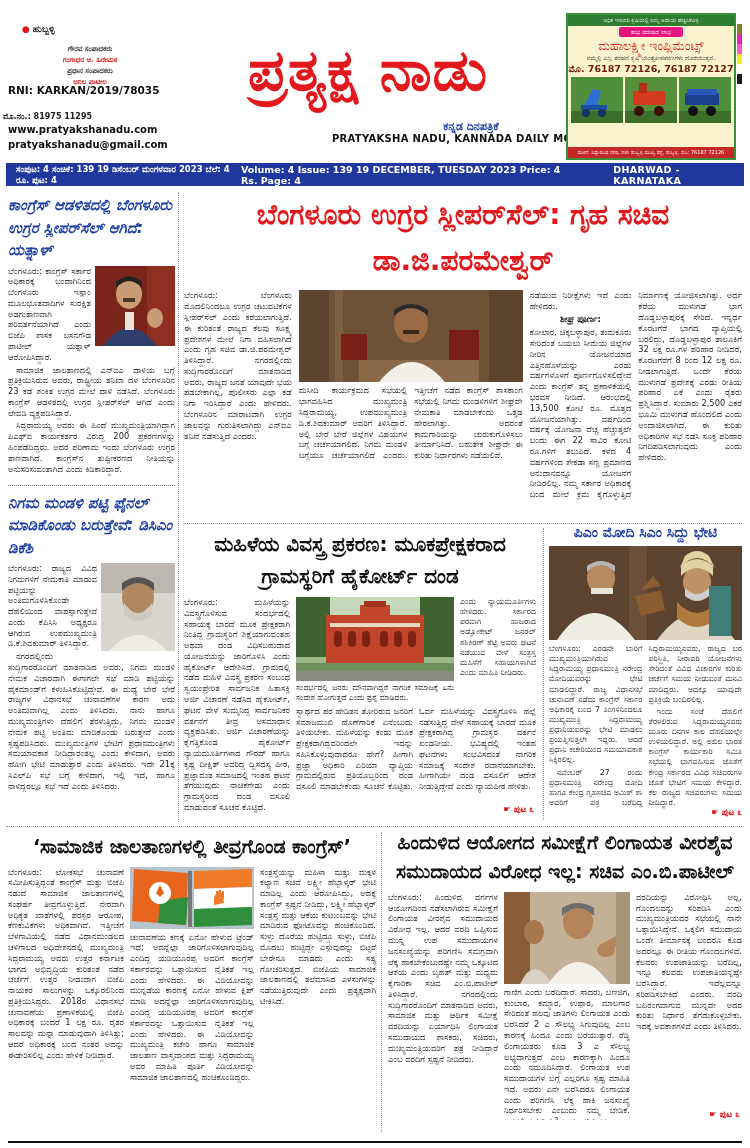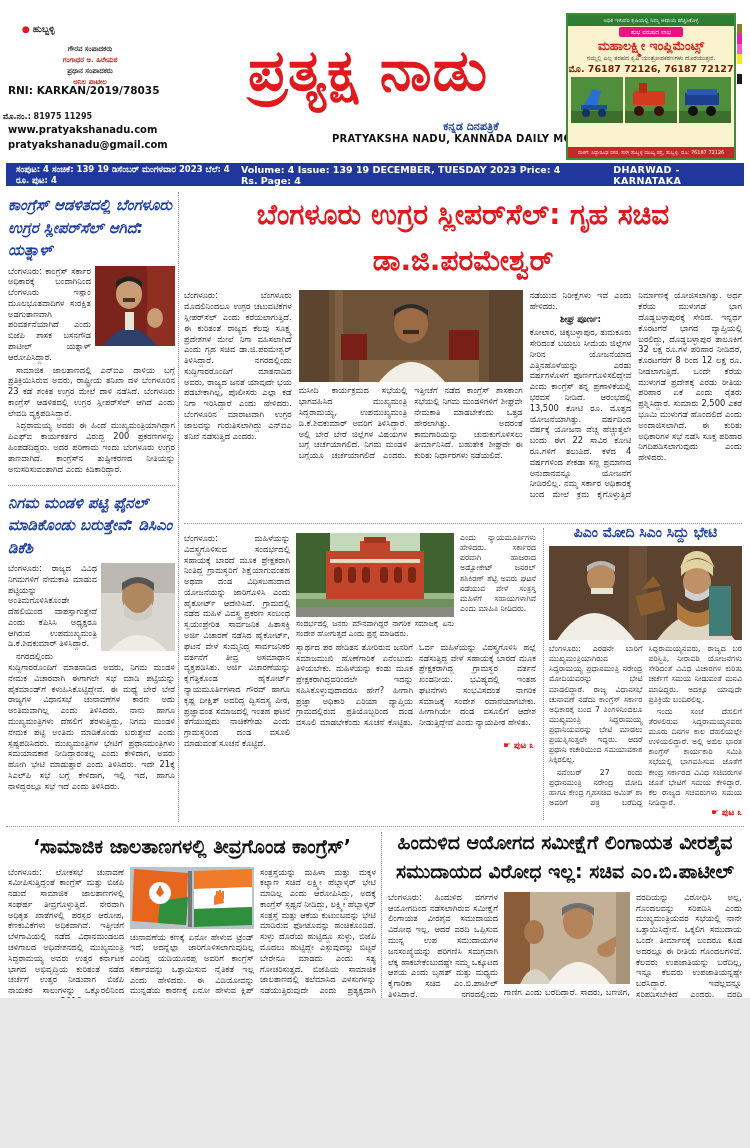--- a/index.html
+++ b/index.html
@@ -1,18 +1,18 @@
 <!DOCTYPE html>
 <html><head>
 <meta charset="utf-8">
 <style>
   * { margin:0; padding:0; box-sizing:border-box; }
   html,body { background:#e8e8e8; }
   #page {
-    position:relative; width:750px; height:998px; margin:0 auto;
+    position:relative; width:750px; height:1148px; margin:0 auto;
     background:#ffffff; overflow:hidden;
     font-family:"DejaVu Sans","Liberation Sans",sans-serif; color:#1a1a1a;
   }
   
   .city { position:absolute; left:22px; top:24px; font-size:9px; font-weight:bold; color:#222; }
   .city .dot { color:#e2191c; margin-right:3px; }
   .editors { position:absolute; left:26px; top:44px; width:128px; text-align:center; font-size:7px; line-height:1.55; }
   .editors .role { color:#333; font-weight:bold; }
   .editors .ename { color:#d61a1a; font-weight:bold; }
   .rni   { position:absolute; left:8px;  top:84px;  font-size:10.5px; font-weight:bold; color:#111; }
@@ -25,21 +25,21 @@
     font-size:57px; font-weight:bold; color:#e2191c; letter-spacing:1px; white-space:nowrap;
   }
   .mast-sub { position:absolute; left:330px; top:120px; width:282px; text-align:center; }
   .mast-sub .kn { font-size:11px; font-weight:bold; color:#1e3fa0; }
   .mast-sub .en { font-size:10px; font-weight:bold; color:#111; letter-spacing:.3px; }
   
   .ad { position:absolute; left:566px; top:13px; width:170px; height:147px;
         border:2px solid #3a8f3a; background:#fbf3cd; display:flex; flex-direction:column; }
   .ad .strip1 { background:#2e7d32; color:#fff; font-size:5.5px; text-align:center; padding:2px 1px; }
   .ad .ribbon { align-self:center; background:#e5147e; color:#fff; font-size:6px; padding:1px 12px; margin-top:1px; border-radius:2px; }
-  .ad .atitle { text-align:center; font-size:12.5px; font-weight:bold; color:#d81a1a; margin-top:1px; }
+  .ad .atitle { text-align:center; font-size:12.5px; font-weight:normal; color:#d81a1a; margin-top:1px; }
   .ad .atag { text-align:center; font-size:6.2px; color:#333; padding:0 3px; }
   .ad .aphone { text-align:center; font-size:9.5px; font-weight:bold; color:#6b1d00; margin-top:1px; }
   .ad .imgs { display:flex; gap:2px; padding:2px 3px; }
   .ad .imgs svg { display:block; }
   .ad .strip2 { margin-top:auto; background:#c62828; color:#fff; font-size:5px; text-align:center; padding:2px 1px; }
   .colorbar { position:absolute; left:737px; top:24px; width:5px; }
   .colorbar div { width:5px; height:10px; }
   
   .bar { position:absolute; left:6px; right:6px; top:163px; height:23px; background:#20389e;
          display:flex; align-items:center; justify-content:space-between; padding:0 10px; color:#fff; }
@@ -248,20 +248,21 @@
           <div class="subhead">ಶೀಘ್ರ ಪೂರ್ಣ:</div>
           <div>ಕೋಲಾರ, ಚಿಕ್ಕಬಳ್ಳಾಪುರ, ತುಮಕೂರು ಸೇರಿದಂತೆ ಬಯಲು ಸೀಮೆಯ ಜಿಲ್ಲೆಗಳ ನೀರಿನ ಯೋಜನೆಯಾದ ಎತ್ತಿನಹೊಳೆಯನ್ನು ಎರಡು ವರ್ಷಗಳೊಳಗೆ ಪೂರ್ಣಗೊಳಿಸಲಿದ್ದೇವೆ ಎಂದು ಕಾಂಗ್ರೆಸ್ ತನ್ನ ಪ್ರಣಾಳಿಕೆಯಲ್ಲಿ ಭರವಸೆ ನೀಡಿದೆ. ಆರಂಭದಲ್ಲಿ 13,500 ಕೋಟಿ ರೂ. ಮೊತ್ತದ ಯೋಜನೆಯಾಗಿತ್ತು. ವರ್ಷದಿಂದ ವರ್ಷಕ್ಕೆ ಯೋಜನಾ ವೆಚ್ಚ ಹೆಚ್ಚುತ್ತಲೇ ಬಂದು ಈಗ 22 ಸಾವಿರ ಕೋಟಿ ರೂ.ಗಳಿಗೆ ತಲುಪಿದೆ. ಕಳೆದ 4 ವರ್ಷಗಳಿಂದ ಶೇಕಡಾ ಸಣ್ಣ ಪ್ರಮಾಣದ ಅನುದಾನವನ್ನೂ ಯೋಜನೆಗೆ ನೀಡಿರಲಿಲ್ಲ. ನಮ್ಮ ಸರ್ಕಾರ ಅಧಿಕಾರಕ್ಕೆ ಬಂದ ಮೇಲೆ ಕ್ರಮ ಕೈಗೊಳ್ಳುತ್ತಿದೆ ಎಂದು ತಿಳಿಸಿದರು.</div>
         </div>
         <div class="ms-c5">ನಿರ್ಮಾಣಕ್ಕೆ ಯೋಜಿಸಲಾಗಿತ್ತು. ಅರ್ಧ ಕೆರೆಯ ಮುಳುಗಡೆ ಭಾಗ ದೊಡ್ಡಬಳ್ಳಾಪುರಕ್ಕೆ ಸೇರಿದೆ. ಇನ್ನರ್ಧ ಕೊರಟಗೆರೆ ಭಾಗದ ವ್ಯಾಪ್ತಿಯಲ್ಲಿ ಬರಲಿದ್ದು, ದೊಡ್ಡಬಳ್ಳಾಪುರ ತಾಲೂಕಿಗೆ 32 ಲಕ್ಷ ರೂ.ಗಳ ಪರಿಹಾರ ನೀಡಿದರೆ, ಕೊರಟಗೆರೆಗೆ 8 ರಿಂದ 12 ಲಕ್ಷ ರೂ. ನೀಡಲಾಗುತ್ತಿದೆ. ಒಂದೇ ಕೆರೆಯ ಮುಳುಗಡೆ ಪ್ರದೇಶಕ್ಕೆ ಎರಡು ರೀತಿಯ ಪರಿಹಾರ ಏಕೆ ಎಂದು ರೈತರು ಪ್ರಶ್ನಿಸಿದ್ದಾರೆ. ಸುಮಾರು 2,500 ಎಕರೆ ಭೂಮಿ ಮುಳುಗಡೆ ಹೊಂದಲಿದೆ ಎಂದು ಅಂದಾಜಿಸಲಾಗಿದೆ. ಈ ಕುರಿತು ಅಧಿಕಾರಿಗಳ ಸಭೆ ನಡೆಸಿ ಸೂಕ್ತ ಪರಿಹಾರ ನಿಗದಿಪಡಿಸಲಾಗುವುದು ಎಂದು ಹೇಳಿದರು.</div>
       </div>
     </div>
 
     <div class="hdiv" style="left:184px; top:331px; width:558px;"></div>
 
     <div class="center-art">
+      <h2>ಮಹಿಳೆಯ ವಿವಸ್ತ್ರ ಪ್ರಕರಣ: ಮೂಕಪ್ರೇಕ್ಷಕರಾದ ಗ್ರಾಮಸ್ಥರಿಗೆ ಹೈಕೋರ್ಟ್ ದಂಡ</h2>
       <div class="ca-body body-txt">
         <div class="ca-colA">ಬೆಂಗಳೂರು: ಮಹಿಳೆಯನ್ನು ವಿವಸ್ತ್ರಗೊಳಿಸುವ ಸಂದರ್ಭದಲ್ಲಿ ಸಹಾಯಕ್ಕೆ ಬಾರದೆ ಮೂಕ ಪ್ರೇಕ್ಷಕರಾಗಿ ನಿಂತಿದ್ದ ಗ್ರಾಮಸ್ಥರಿಗೆ ಶಿಕ್ಷೆಯಾಗುವಂತಹ ಅಥವಾ ದಂಡ ವಿಧಿಸಬಹುದಾದ ಯೋಜನೆಯನ್ನು ಜಾರಿಗೊಳಿಸಿ ಎಂದು ಹೈಕೋರ್ಟ್ ಆದೇಶಿಸಿದೆ. ಗ್ರಾಮದಲ್ಲಿ ನಡೆದ ಮಹಿಳೆ ವಿವಸ್ತ್ರ ಪ್ರಕರಣ ಸಂಬಂಧ ಸ್ವಯಂಪ್ರೇರಿತ ಸಾರ್ವಜನಿಕ ಹಿತಾಸಕ್ತಿ ಅರ್ಜಿ ವಿಚಾರಣೆ ನಡೆಸಿದ ಹೈಕೋರ್ಟ್, ಘಟನೆ ವೇಳೆ ಸುಮ್ಮನಿದ್ದ ಸಾರ್ವಜನಿಕರ ವರ್ತನೆಗೆ ತೀವ್ರ ಅಸಮಾಧಾನ ವ್ಯಕ್ತಪಡಿಸಿತು. ಅರ್ಜಿ ವಿಚಾರಣೆಯನ್ನು ಕೈಗೆತ್ತಿಕೊಂಡ ಹೈಕೋರ್ಟ್ ನ್ಯಾಯಮೂರ್ತಿಗಳಾದ ಗೌರವ್ ಹಾಗೂ ಕೃಷ್ಣ ದೀಕ್ಷಿತ್ ಅವರಿದ್ದ ದ್ವಿಸದಸ್ಯ ಪೀಠ, ಪ್ರಜ್ಞಾವಂತ ಸಮಾಜದಲ್ಲಿ ಇಂತಹ ಘಟನೆ ತೆಗೆಯುವುದು ನಾಚಿಕೆಗೇಡು ಎಂದು ಗ್ರಾಮಸ್ಥರಿಂದ ದಂಡ ವಸೂಲಿ ಮಾಡುವಂತೆ ಸೂಚನೆ ಕೊಟ್ಟಿದೆ.</div>
         <div class="ca-right">
           <div class="ca-row">
             <div class="ca-figwrap">
               <figure>
                 <svg width="158" height="84" viewBox="0 0 158 84">
                     <rect width="158" height="84" fill="#9cb98a"></rect>
                     <rect width="158" height="18" fill="#c6d8ba"></rect>
                     <path d="M0 0 H34 V60 H0 Z" fill="#3e6330"></path>

